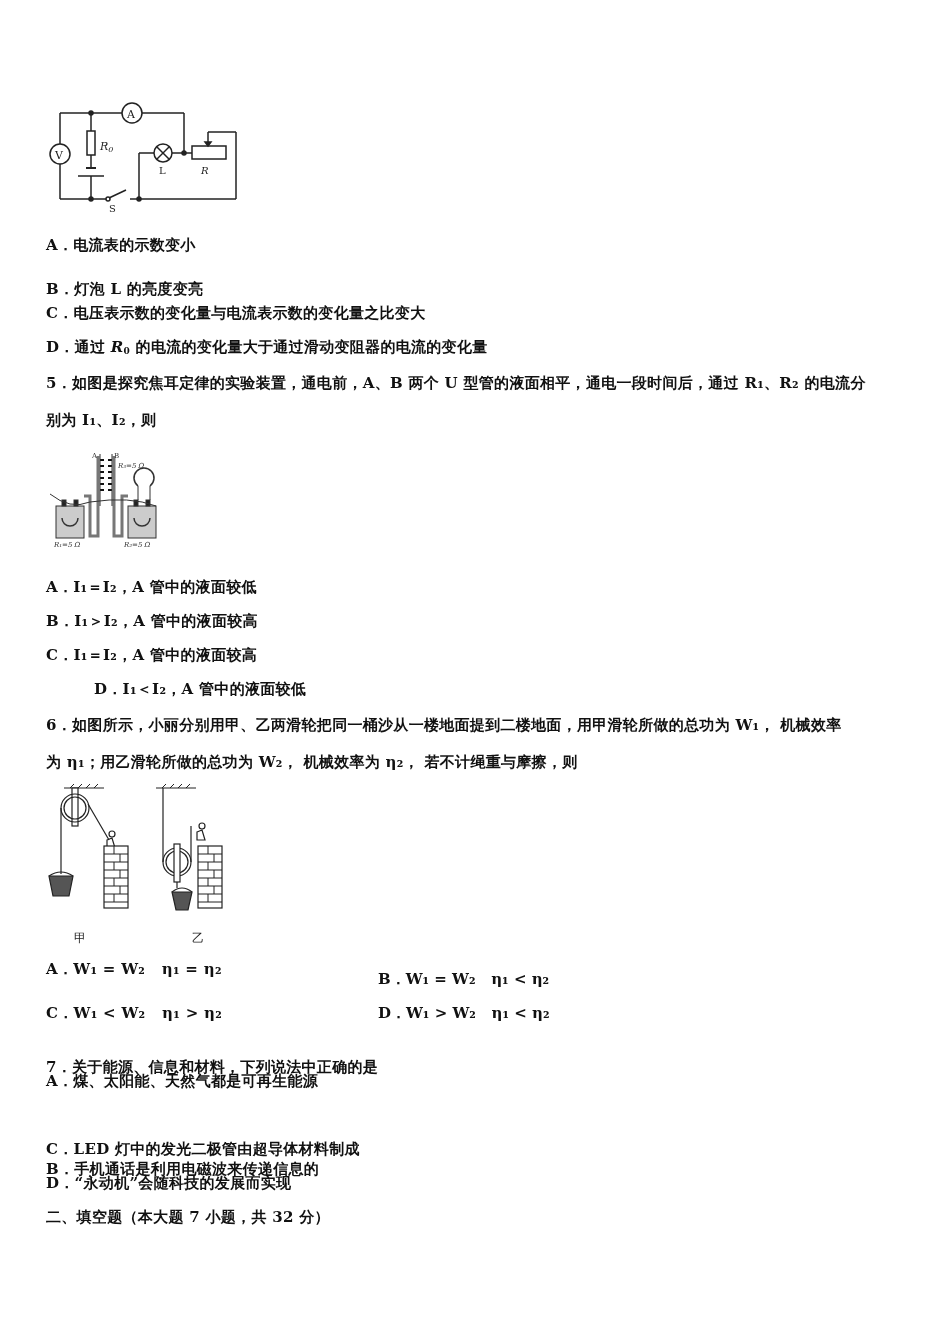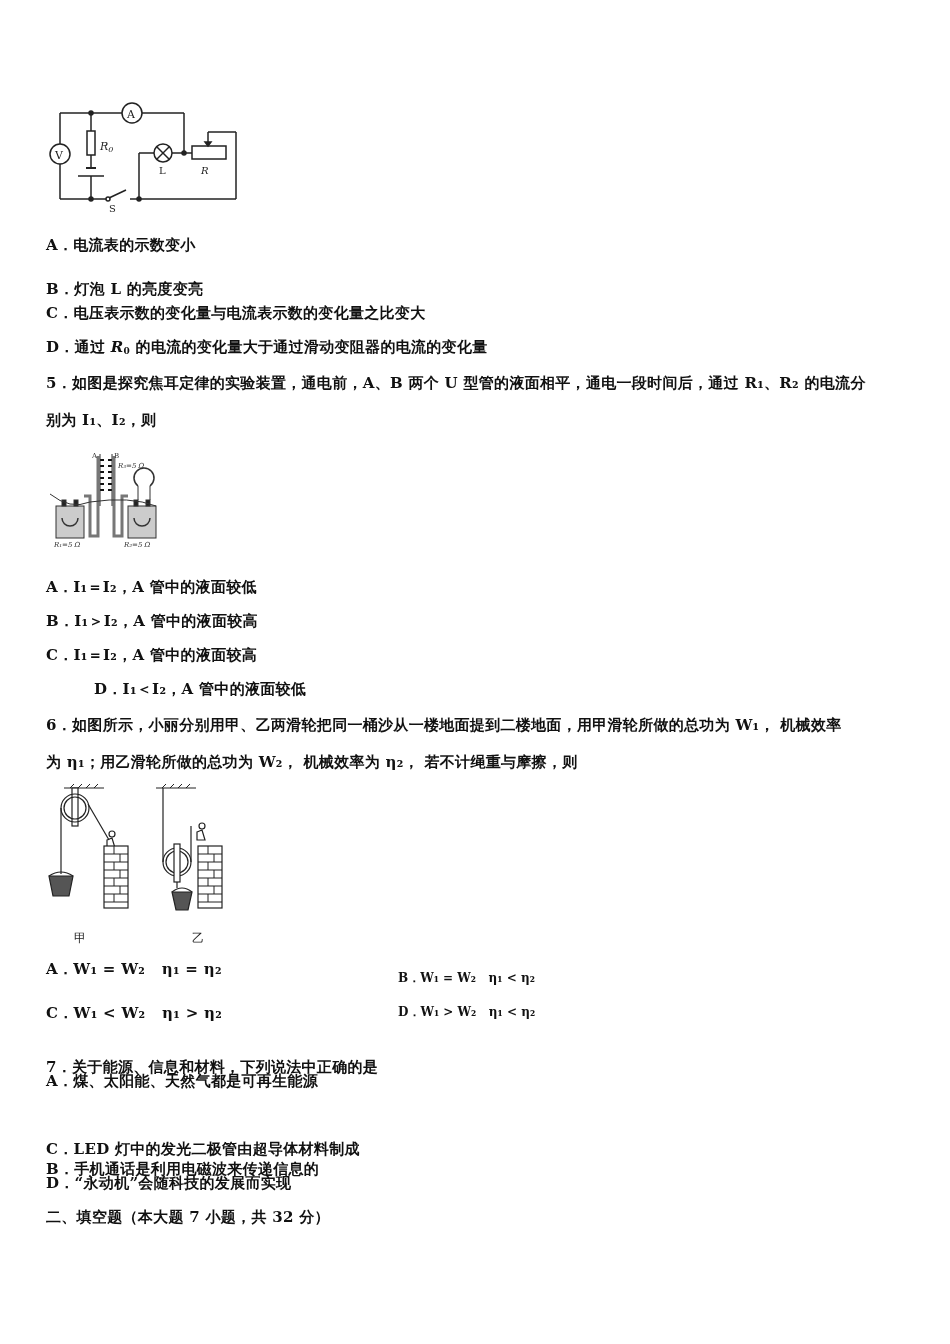--- a/index.html
+++ b/index.html
@@ -2,21 +2,21 @@
 <html><head>
 <meta charset="utf-8">
 <style>
   html, body { margin:0; padding:0; background:#ffffff; }
   body { width:950px; height:1344px; position:relative; overflow:hidden;
          font-family:"DejaVu Serif", serif; color:#111; }
   .line { position:absolute; left:46px; font-size:15px; font-weight:bold; white-space:nowrap; letter-spacing:0.3px; }
   .q-stem { font-weight:bold; }
   .fig { position:absolute; }
   sub { font-size:9px; vertical-align:-2px; }
-  .col2 { position:absolute; left:398px; font-size:12px; font-weight:bold; white-space:nowrap; }
+  .col2 { position:absolute; left:378px; font-size:15px; font-weight:bold; white-space:nowrap; }
   svg text { font-family:"DejaVu Serif", serif; }
 </style>
 </head>
 <body>
 
 <div class="fig" style="left:46px;top:98px;width:200px;height:115px;">
   <svg width="200" height="115" viewBox="0 0 200 115" stroke="#222" stroke-width="1.5" fill="none">
 
     <line x1="14" y1="15" x2="76" y2="15"></line>
     <circle cx="86" cy="15" r="10" fill="#fff"></circle>

